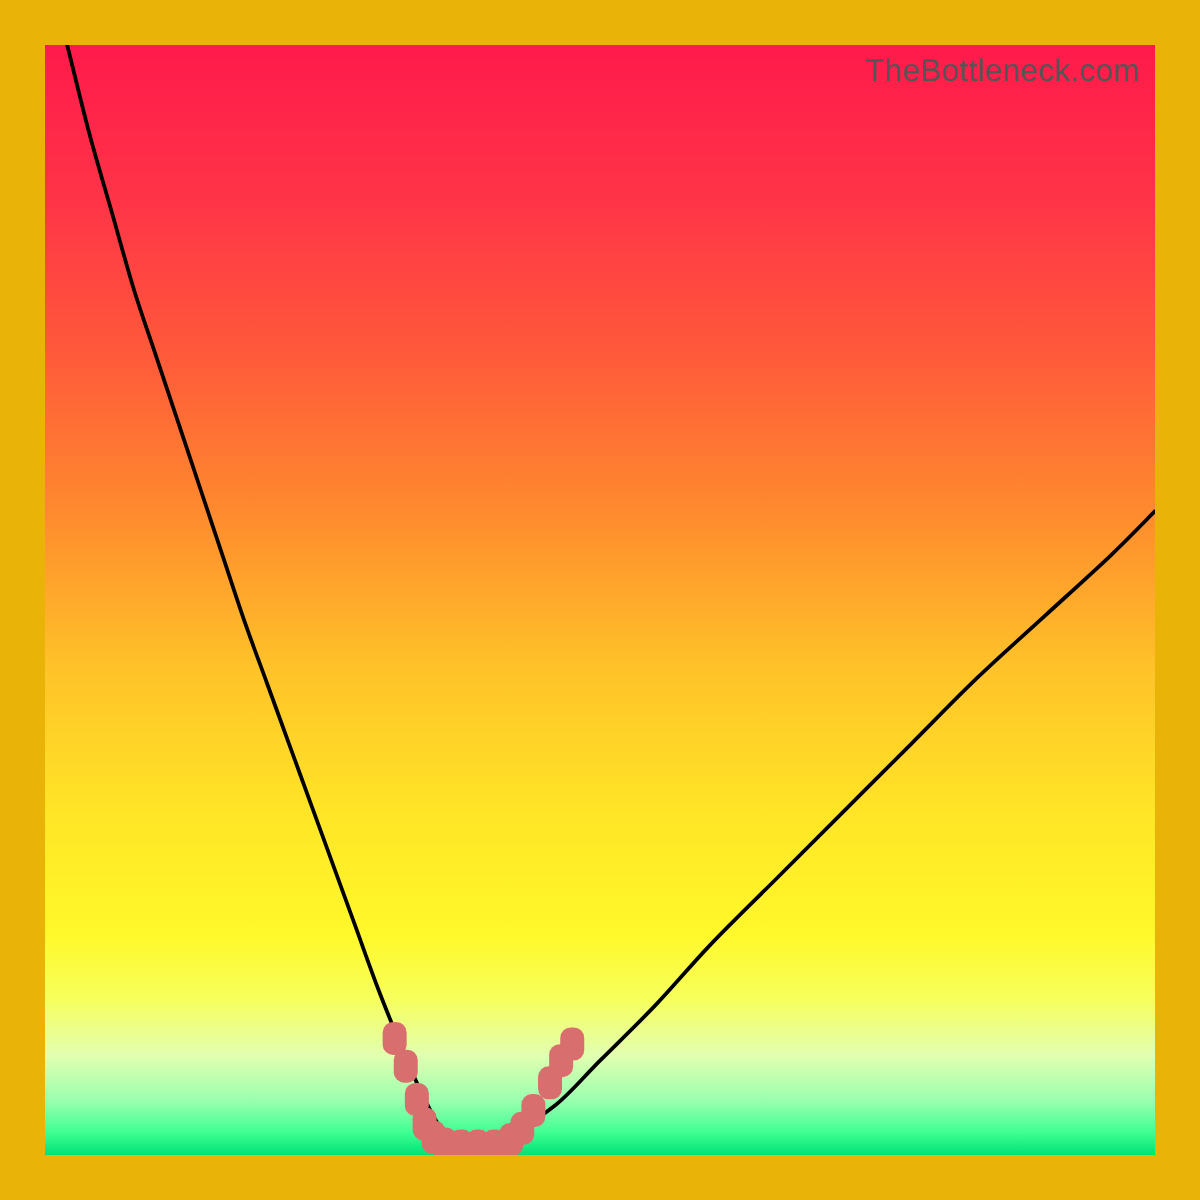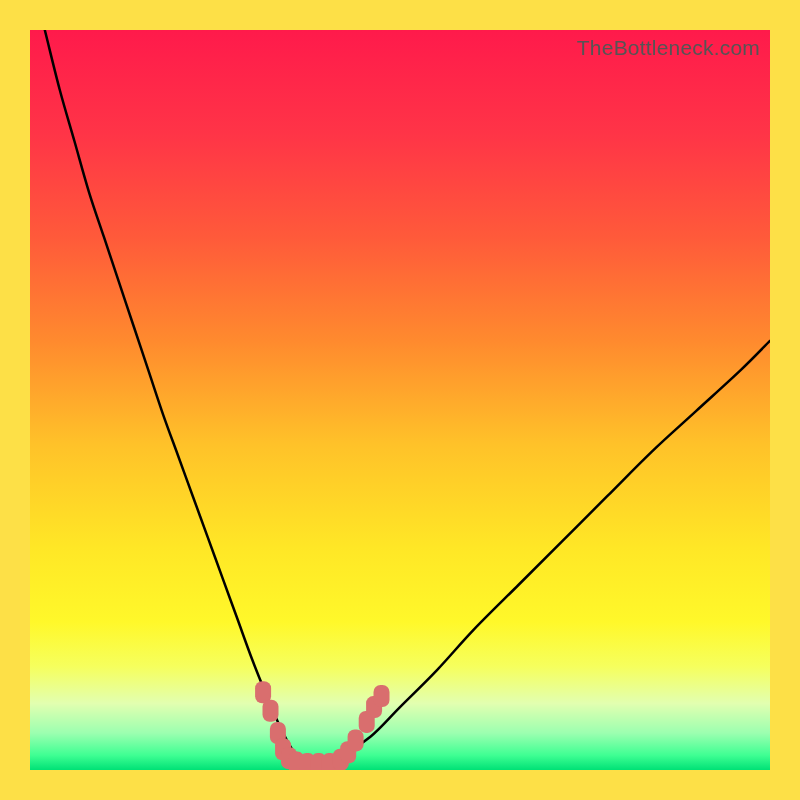--- a/index.html
+++ b/index.html
@@ -6,21 +6,21 @@
     margin: 0;
     padding: 0;
     width: 800px;
     height: 800px;
     overflow: hidden;
     font-family: Arial, Helvetica, sans-serif;
   }
   .frame {
     width: 800px;
     height: 800px;
-    background: #fde047;
+    background: #eab308;
     position: relative;
     box-sizing: border-box;
   }
   .plot-area {
     position: absolute;
     left: 30px;
     top: 30px;
     width: 740px;
     height: 740px;
     overflow: hidden;

